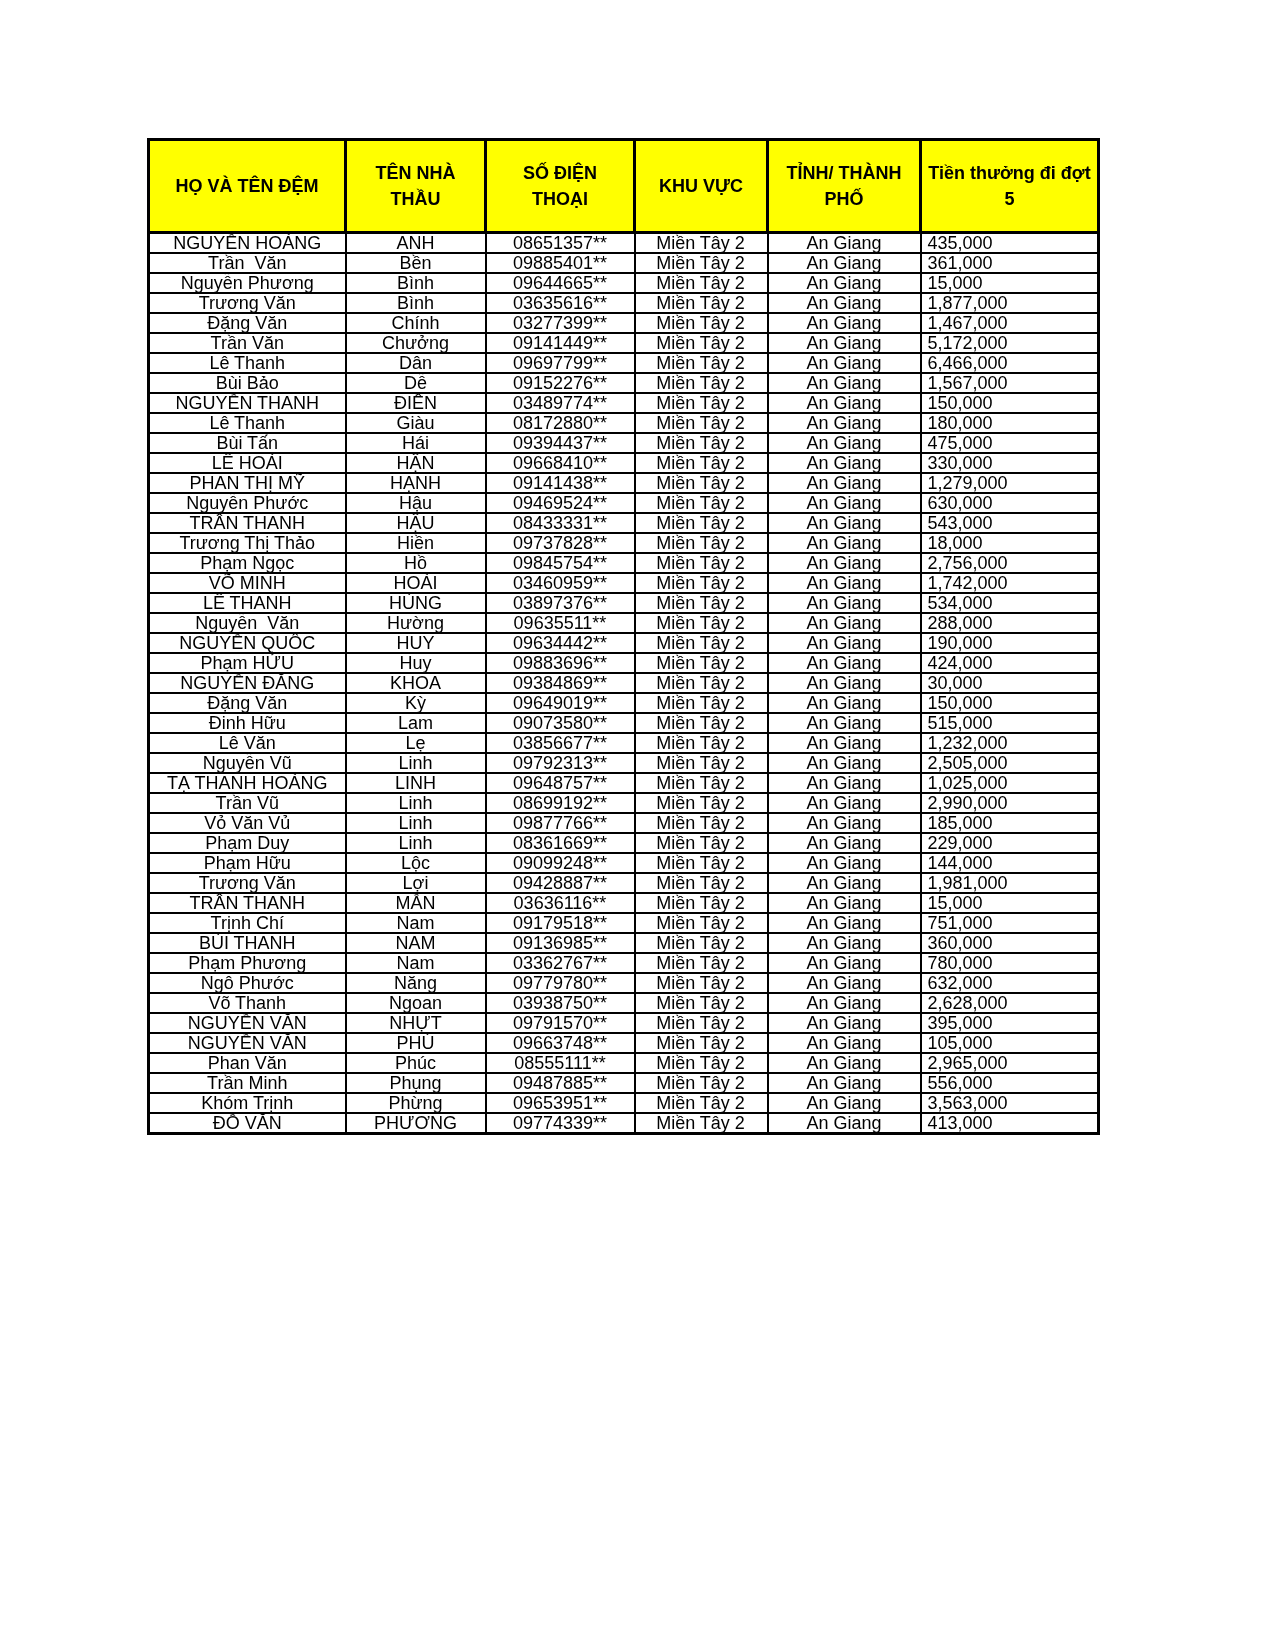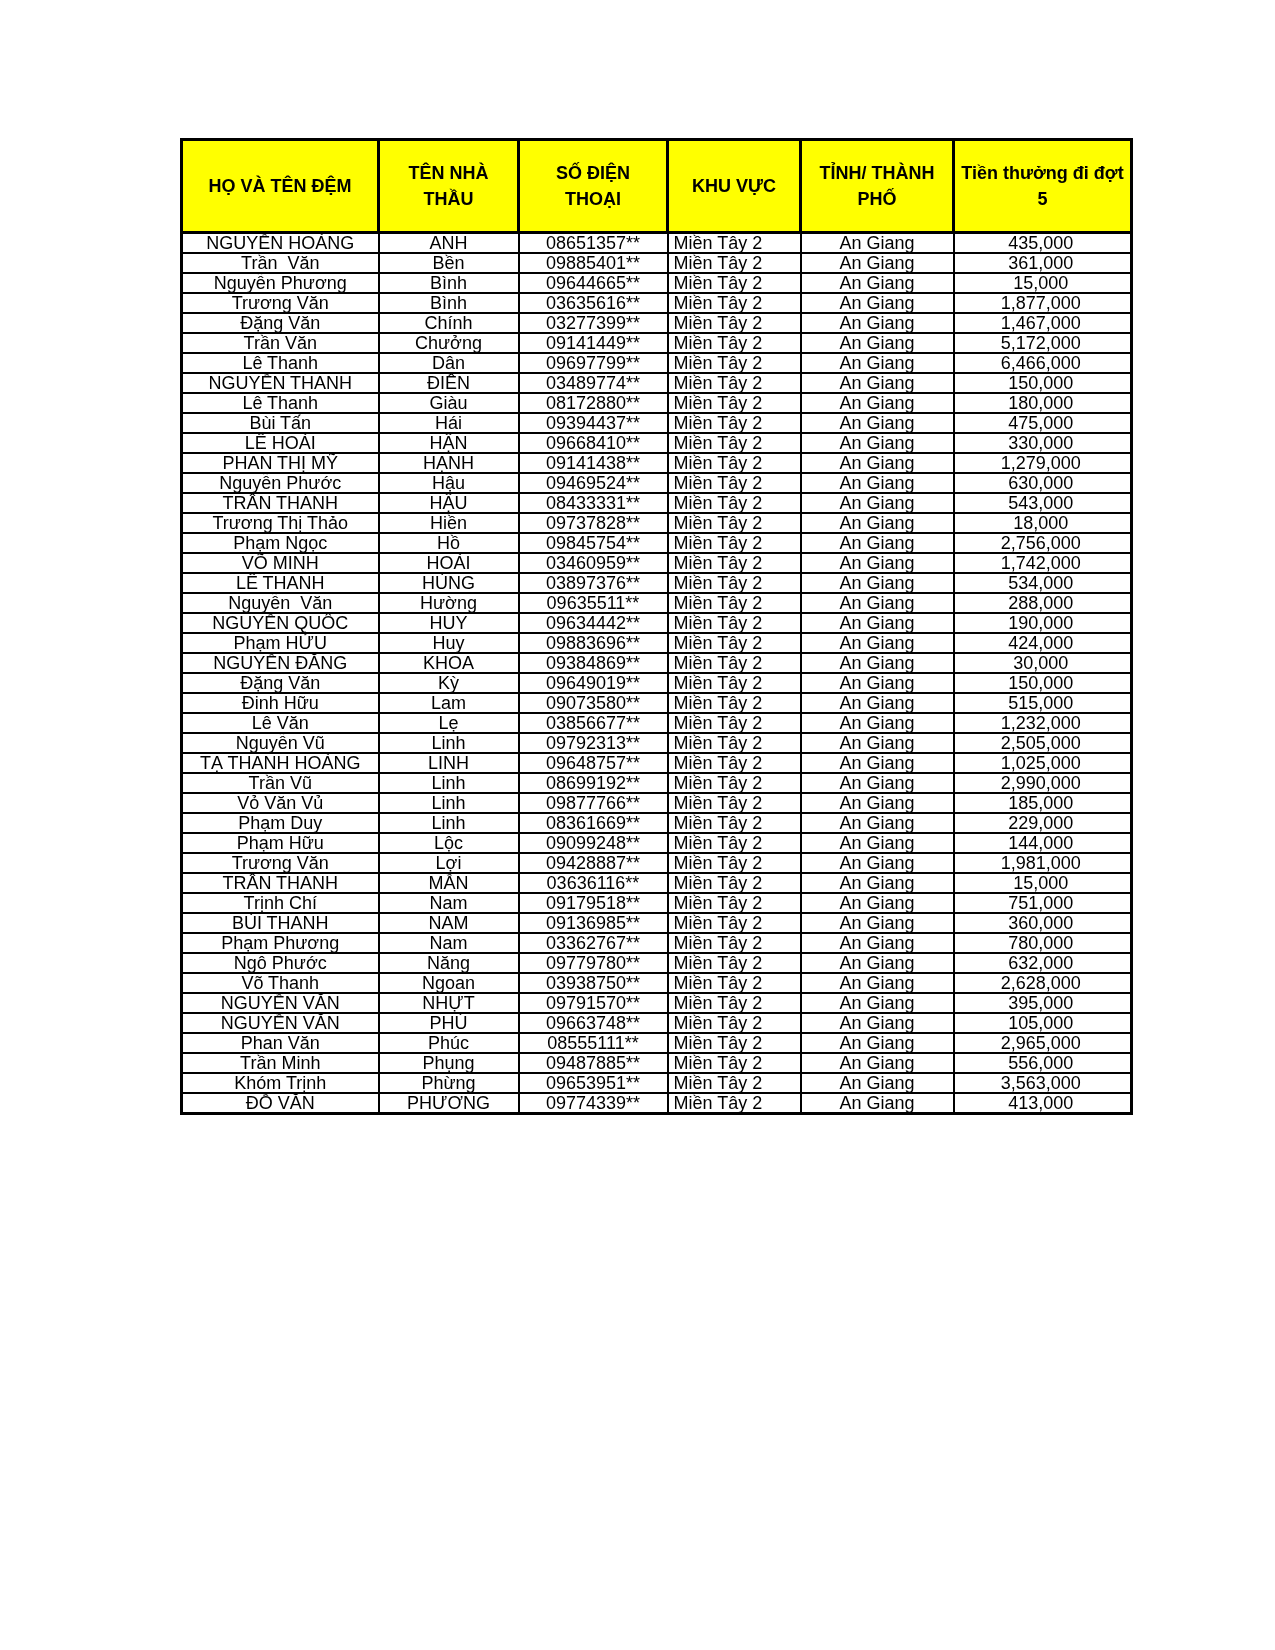--- a/index.html
+++ b/index.html
@@ -9,21 +9,21 @@
     --text:#000000;
   }
   html,body{margin:0;padding:0;}
   body{
     width:1275px;height:1650px;
     background:var(--page-bg);
     font-family:"Liberation Sans", sans-serif;
     color:var(--text);
   }
   .page{position:relative;width:1275px;height:1650px;overflow:hidden;}
-  .sheet{position:absolute;top:138px;left:180px;}
+  .sheet{position:absolute;top:138px;left:147px;}
   table{
     border-collapse:collapse;
     table-layout:fixed;
     width:950px;
     border:3px solid var(--grid);
   }
   thead tr{height:93px;}
   th{
     background:var(--header-bg);
     border:3px solid var(--grid);
@@ -38,22 +38,22 @@
   tbody tr{height:20px;}
   td{
     border:2px solid var(--grid);
     font-size:18px;
     vertical-align:middle;
     padding:0 6px;
     white-space:pre;
     line-height:1;
   }
   td.col-0, td.col-1, td.col-2, td.col-4{text-align:center;}
-  td.col-3{text-align:left;padding-left:5px;}
-  td.col-5{text-align:center;padding-right:9px;border-radius:9px;}
+  td.col-3{text-align:center;padding-left:5px;}
+  td.col-5{text-align:left;padding-right:9px;border-radius:9px;}
 </style>
 </head>
 <body>
 
 <div class="page">
   <div class="sheet">
     <table>
       <colgroup>
         <col style="width:197px">
         <col style="width:140px">
@@ -123,20 +123,28 @@
           </tr>
           <tr>
             <td class="col-0">Lê Thanh</td>
             <td class="col-1">Dân</td>
             <td class="col-2">09697799**</td>
             <td class="col-3">Miền Tây 2</td>
             <td class="col-4">An Giang</td>
             <td class="col-5">6,466,000</td>
           </tr>
           <tr>
+            <td class="col-0">Bùi Bảo</td>
+            <td class="col-1">Dễ</td>
+            <td class="col-2">09152276**</td>
+            <td class="col-3">Miền Tây 2</td>
+            <td class="col-4">An Giang</td>
+            <td class="col-5">1,567,000</td>
+          </tr>
+          <tr>
             <td class="col-0">NGUYỄN THANH</td>
             <td class="col-1">ĐIỀN</td>
             <td class="col-2">03489774**</td>
             <td class="col-3">Miền Tây 2</td>
             <td class="col-4">An Giang</td>
             <td class="col-5">150,000</td>
           </tr>
           <tr>
             <td class="col-0">Lê Thanh</td>
             <td class="col-1">Giàu</td>

